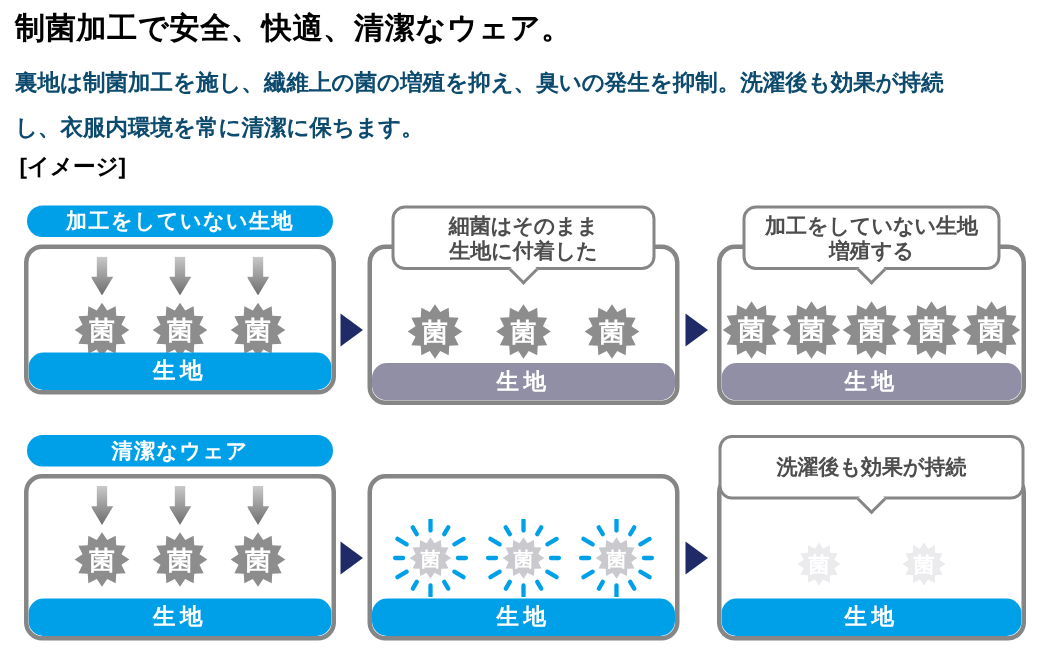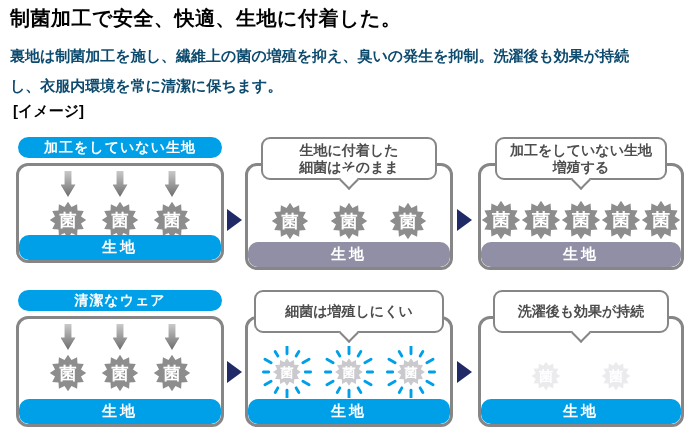--- a/index.html
+++ b/index.html
@@ -78,21 +78,21 @@
   #arr-r1a { left:227px; top:209px; }
   #arr-r1b { left:457px; top:209px; }
   #arr-r2a { left:227px; top:361px; }
   #arr-r2b { left:457px; top:361px; }
 </style>
 </head>
 <body>
 
 <div class="stage" style="--accent: #00a0e9; --navy: #1f2a66; --border: #868686; --balloon-text: #4d4d4d; --arrow-top: #c9c9c9; --arrow-bot: #6d6d6d;">
 
-  <h1 class="page-title">制菌加工で安全、快適、生地に付着した。</h1>
+  <h1 class="page-title">制菌加工で安全、快適、清潔なウェア。</h1>
   <p class="desc">
     <span class="desc-line">裏地は制菌加工を施し、繊維上の菌の増殖を抑え、臭いの発生を抑制。洗濯後も効果が持続</span>
     <span class="desc-line">し、衣服内環境を常に清潔に保ちます。</span>
   </p>
   <div class="image-caption">[イメージ]</div>
 
   <div class="g" id="g-r1c1">
     <div class="pill">加工をしていない生地</div>
     <div class="panel">
       <div class="icons icons-top" style="gap:14px">
@@ -126,22 +126,22 @@
         </div>
       <div class="bar" style="background: rgb(0, 160, 233);">
         <span>生地</span>
       </div>
     </div>
   </div>
 
   <div class="g" id="g-r1c2">
     <div class="balloon" style="width:176px">
       <div>
+        <span class="balloon-line">細菌はそのまま</span>
         <span class="balloon-line">生地に付着した</span>
-        <span class="balloon-line">細菌はそのまま</span>
       </div>
       <span class="balloon-pointer"></span>
     </div>
     <div class="panel">
       <div class="icons" style="bottom:27px; gap:21px">
           <span class="germ" style="width:38px;height:38px">
             <svg viewBox="0 0 48 48" width="38" height="38">
               <polygon points="47.0,24.0 40.4,28.4 43.9,35.5 36.0,36.0 35.5,43.9 28.4,40.4 24.0,47.0 19.6,40.4 12.5,43.9 12.0,36.0 4.1,35.5 7.6,28.4 1.0,24.0 7.6,19.6 4.1,12.5 12.0,12.0 12.5,4.1 19.6,7.6 24.0,1.0 28.4,7.6 35.5,4.1 36.0,12.0 43.9,12.5 40.4,19.6" fill="#8d8d8d"></polygon>
             </svg>
             <span class="germ-char" style="font-size:17px;color:#ffffff">菌</span>
@@ -244,26 +244,20 @@
             </span>
           </span>
         </div>
       <div class="bar" style="background: rgb(0, 160, 233);">
         <span>生地</span>
       </div>
     </div>
   </div>
 
   <div class="g" id="g-r2c2">
-    <div class="balloon" style="width:190px">
-      <div>
-        <span class="balloon-line">細菌は増殖しにくい</span>
-      </div>
-      <span class="balloon-pointer"></span>
-    </div>
     <div class="panel">
       <div class="icons" style="bottom:26px; gap:10px">
           <span class="sparkle">
             <svg viewBox="0 0 54 54" width="52" height="52">
               <line x1="27.0" y1="8.0" x2="27.0" y2="0.5" stroke="#00a0e9" stroke-width="3" stroke-linecap="round"></line>
               <line x1="36.5" y1="10.5" x2="39.3" y2="5.8" stroke="#00a0e9" stroke-width="3" stroke-linecap="round"></line>
               <line x1="43.5" y1="17.5" x2="49.9" y2="13.8" stroke="#00a0e9" stroke-width="3" stroke-linecap="round"></line>
               <line x1="46.0" y1="27.0" x2="51.5" y2="27.0" stroke="#00a0e9" stroke-width="3" stroke-linecap="round"></line>
               <line x1="43.5" y1="36.5" x2="49.9" y2="40.3" stroke="#00a0e9" stroke-width="3" stroke-linecap="round"></line>
               <line x1="36.5" y1="43.5" x2="39.3" y2="48.2" stroke="#00a0e9" stroke-width="3" stroke-linecap="round"></line>
@@ -320,21 +314,21 @@
             <span class="germ-char" style="font-size:13px;color:#ffffff">菌</span>
           </span>
         </div>
       <div class="bar" style="background: rgb(0, 160, 233);">
         <span>生地</span>
       </div>
     </div>
   </div>
 
   <div class="g" id="g-r2c3">
-    <div class="balloon" style="width:176px">
+    <div class="balloon" style="width:204px">
       <div>
         <span class="balloon-line">洗濯後も効果が持続</span>
       </div>
       <span class="balloon-pointer"></span>
     </div>
     <div class="panel">
       <div class="icons" style="bottom:33px; gap:40px">
           <span class="germ" style="width:30px;height:30px">
             <svg viewBox="0 0 48 48" width="30" height="30">
               <polygon points="47.0,24.0 40.4,28.4 43.9,35.5 36.0,36.0 35.5,43.9 28.4,40.4 24.0,47.0 19.6,40.4 12.5,43.9 12.0,36.0 4.1,35.5 7.6,28.4 1.0,24.0 7.6,19.6 4.1,12.5 12.0,12.0 12.5,4.1 19.6,7.6 24.0,1.0 28.4,7.6 35.5,4.1 36.0,12.0 43.9,12.5 40.4,19.6" fill="#ebebee"></polygon>

